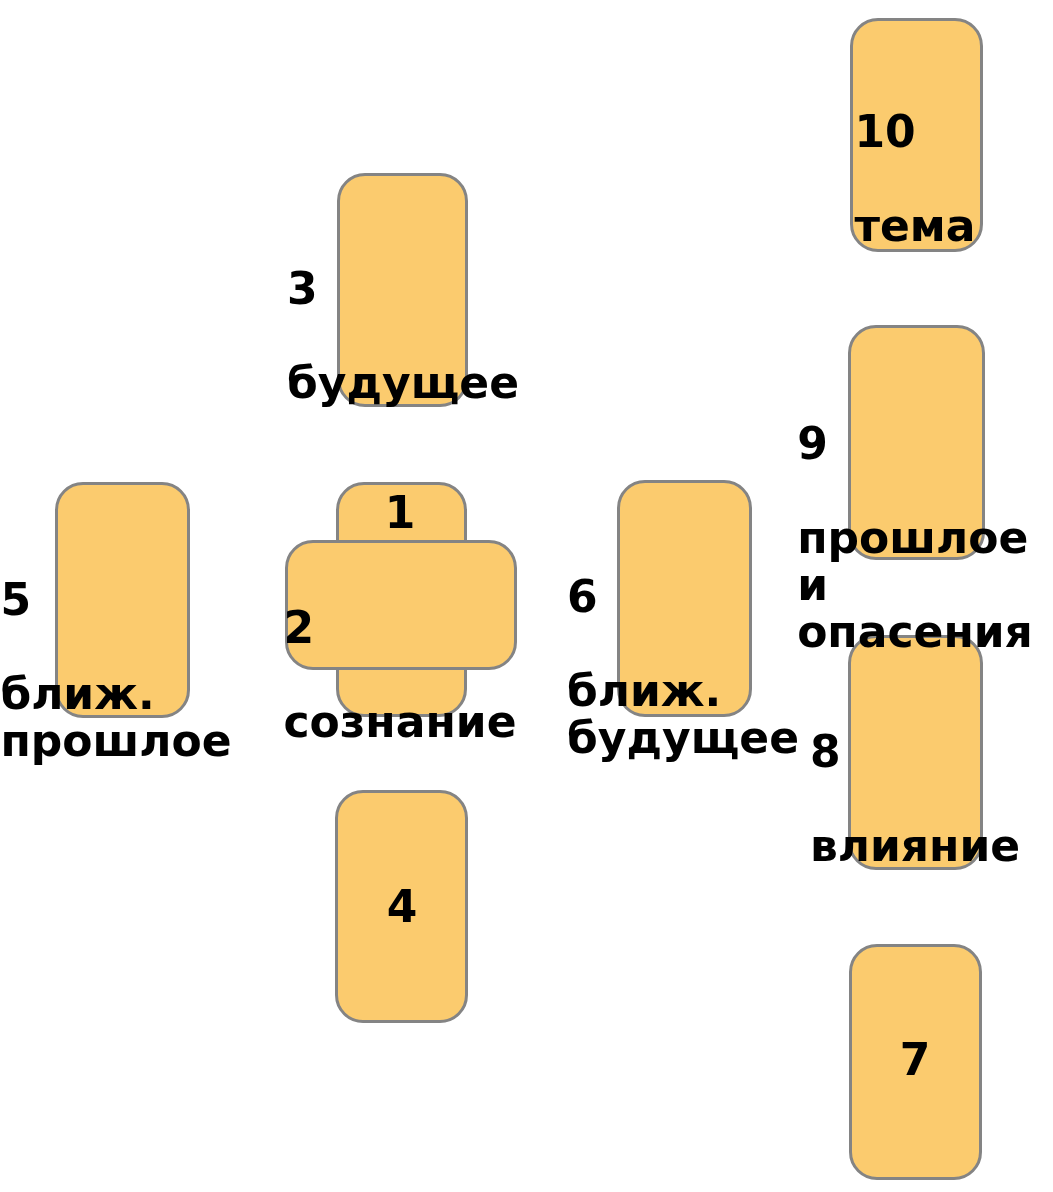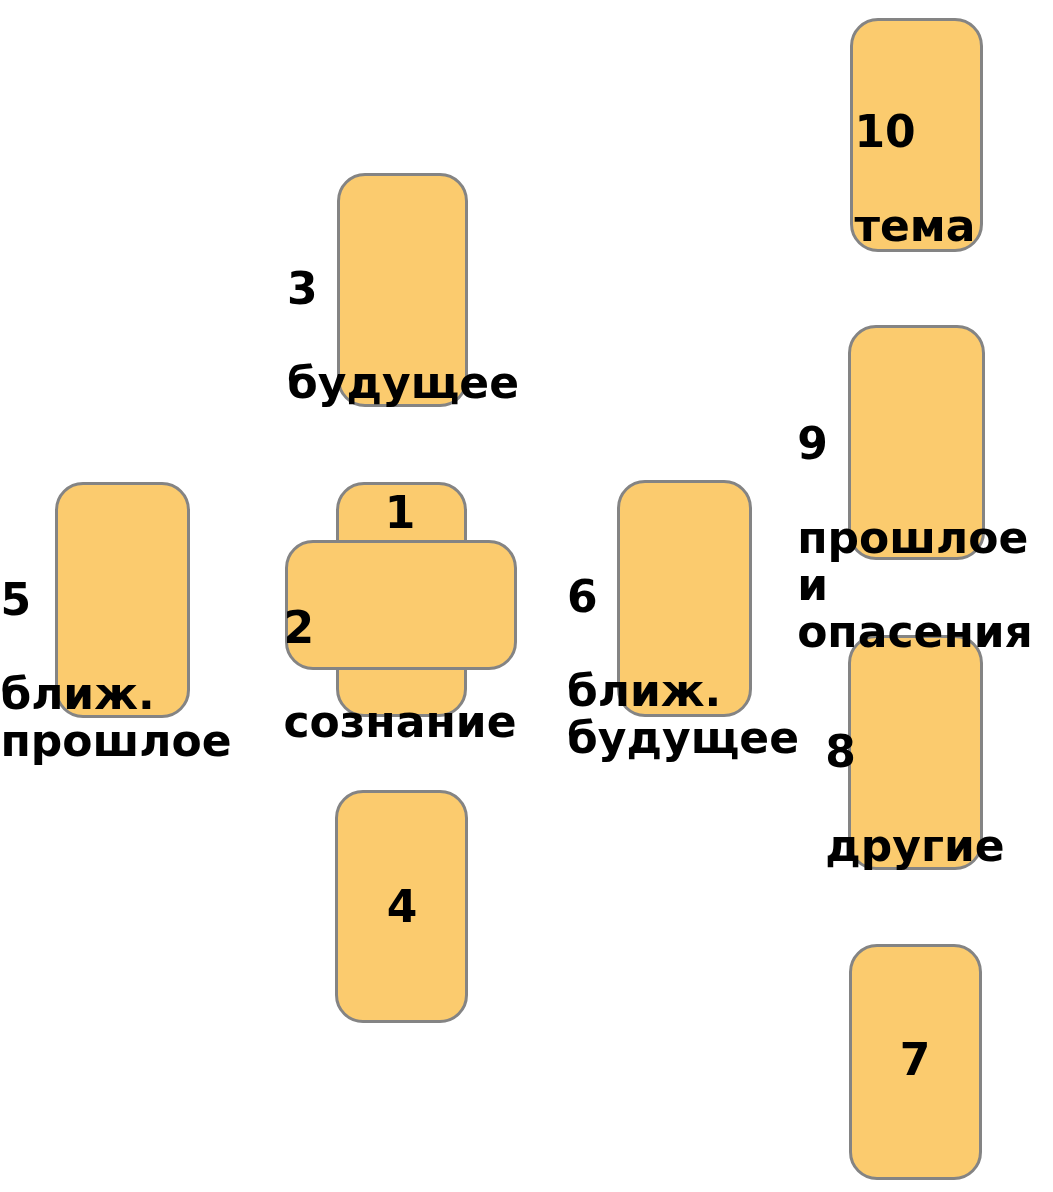--- a/index.html
+++ b/index.html
@@ -103,21 +103,21 @@
   <div class="label l6">
     <span class="num">6</span>
     <span class="txt">ближ.
 будущее</span>
   </div>
   <div class="label l7">
     <span class="num">7</span>
   </div>
   <div class="label l8">
     <span class="num">8</span>
-    <span class="txt">другие</span>
+    <span class="txt">влияние</span>
   </div>
   <div class="label l9">
     <span class="num">9</span>
     <span class="txt">прошлое и
 опасения</span>
   </div>
   <div class="label l10">
     <span class="num">10</span>
     <span class="txt">тема</span>
   </div>

